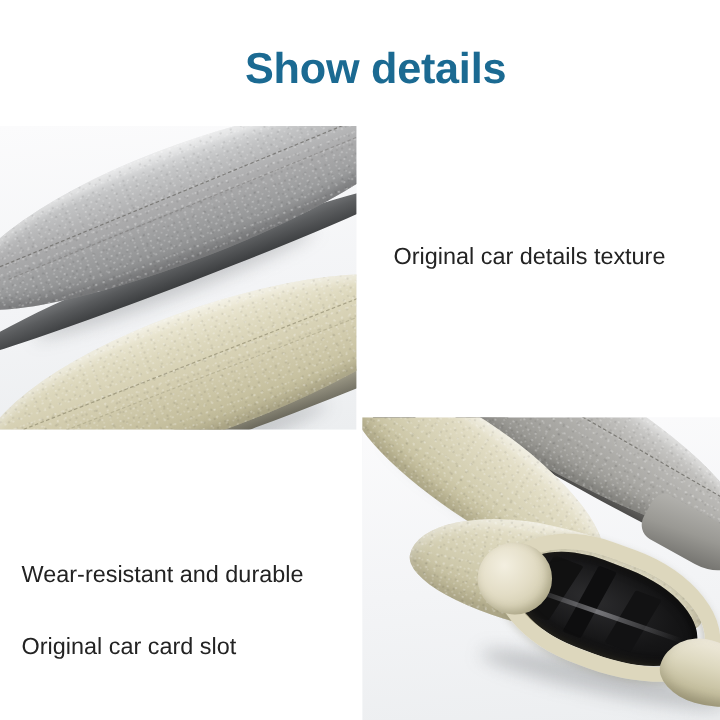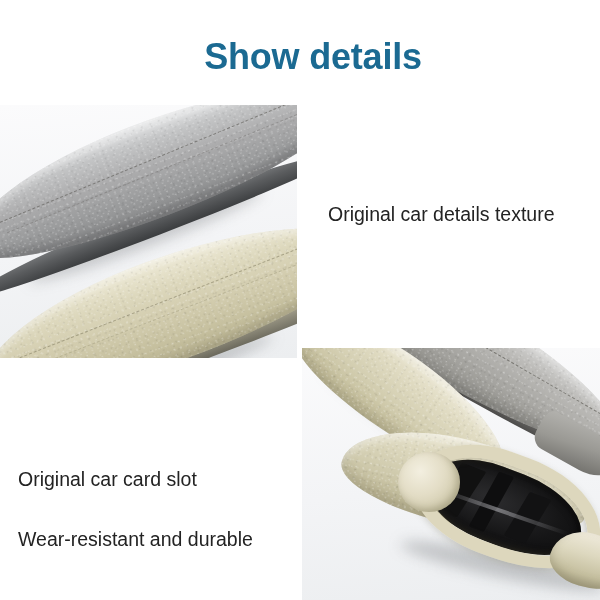--- a/index.html
+++ b/index.html
@@ -391,22 +391,22 @@
         <div class="grain"></div>
       </div>
       <div class="stitch stitch-a"></div>
       <div class="stitch stitch-b"></div>
     </div>
   </div>
 
   <div class="caption caption-right">Original car details texture</div>
 
   <div class="caption caption-left">
+    <div>Wear-resistant and durable</div>
     <div>Original car card slot</div>
-    <div>Wear-resistant and durable</div>
   </div>
 
   <div class="photo photo-bottom">
     <div class="photo-bg"></div>
 
     <div class="shadow-soft b-shadow1"></div>
 
     <div class="leather b-gray-under"></div>
     <div class="leather b-gray">
       <div class="skin">

